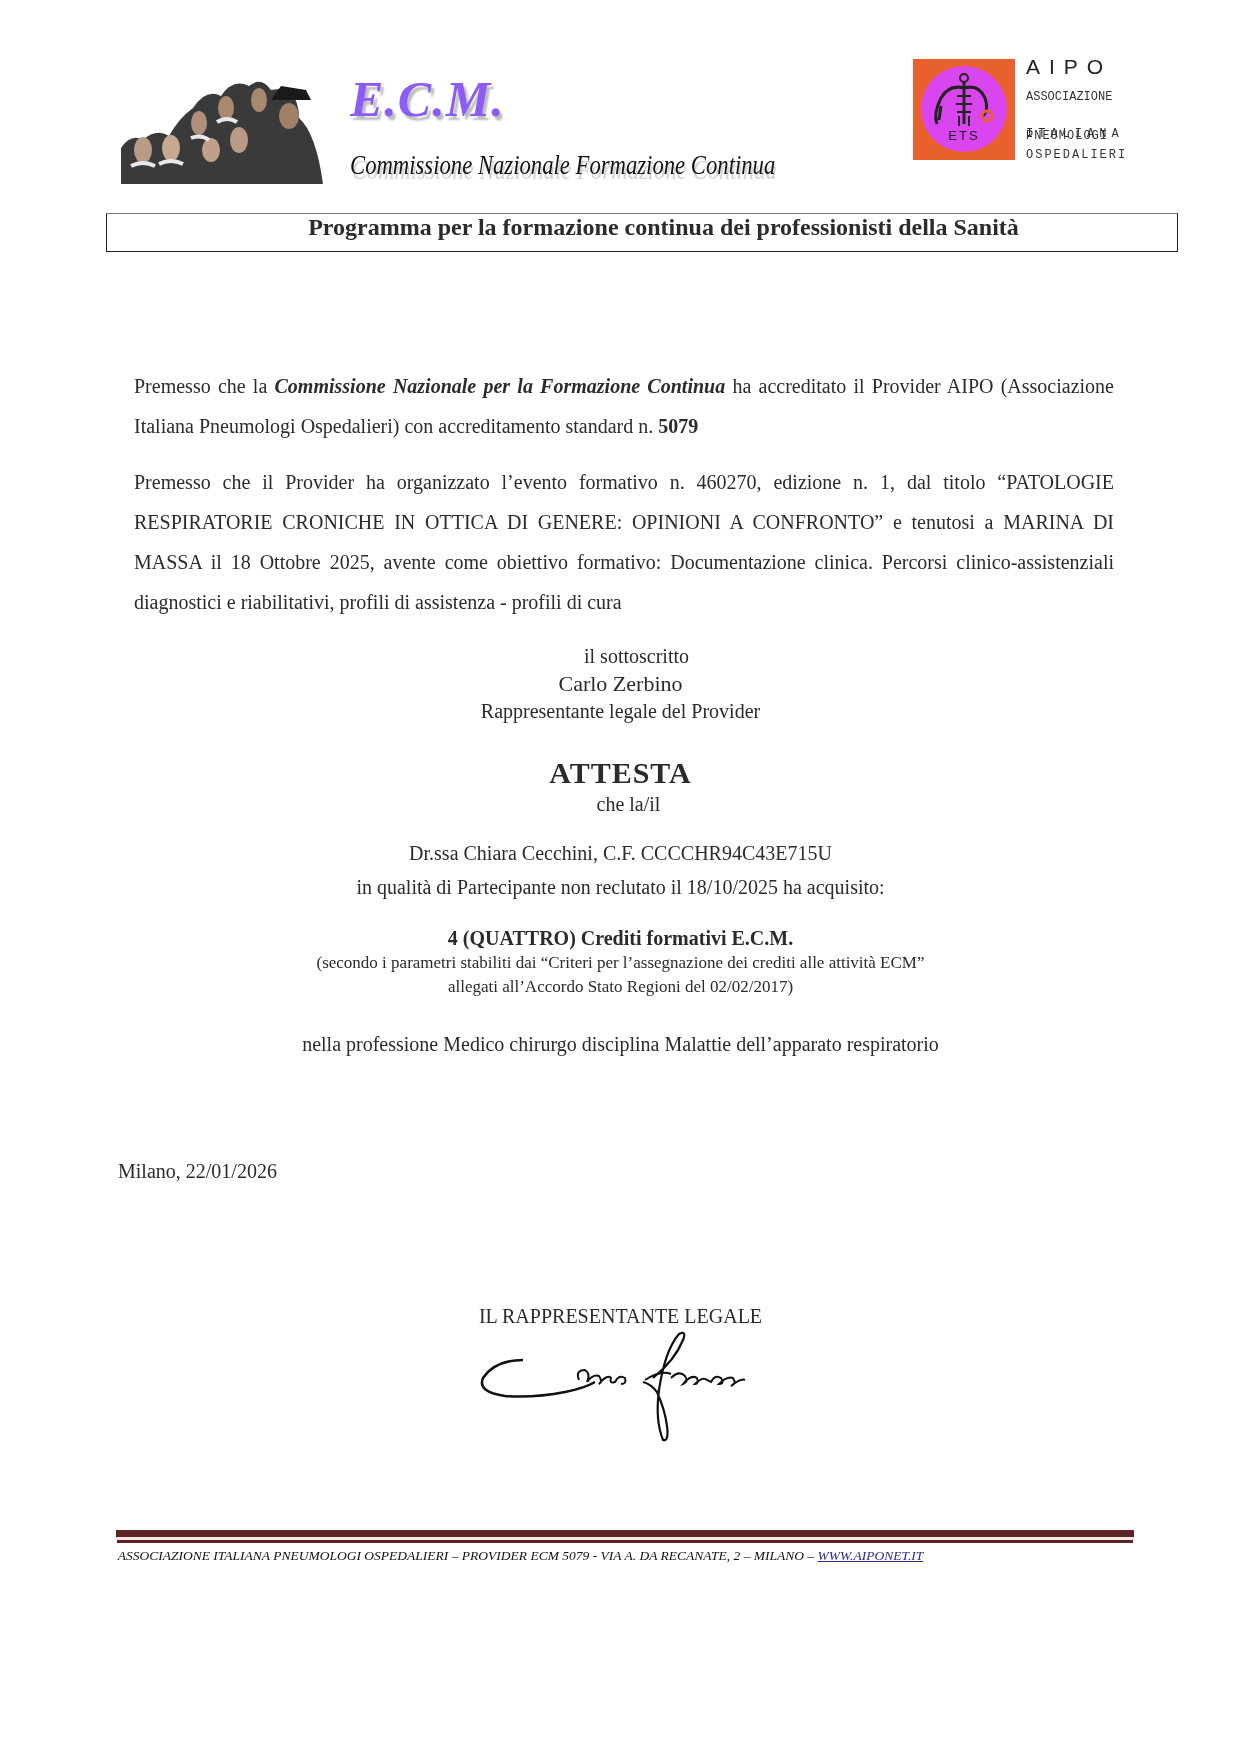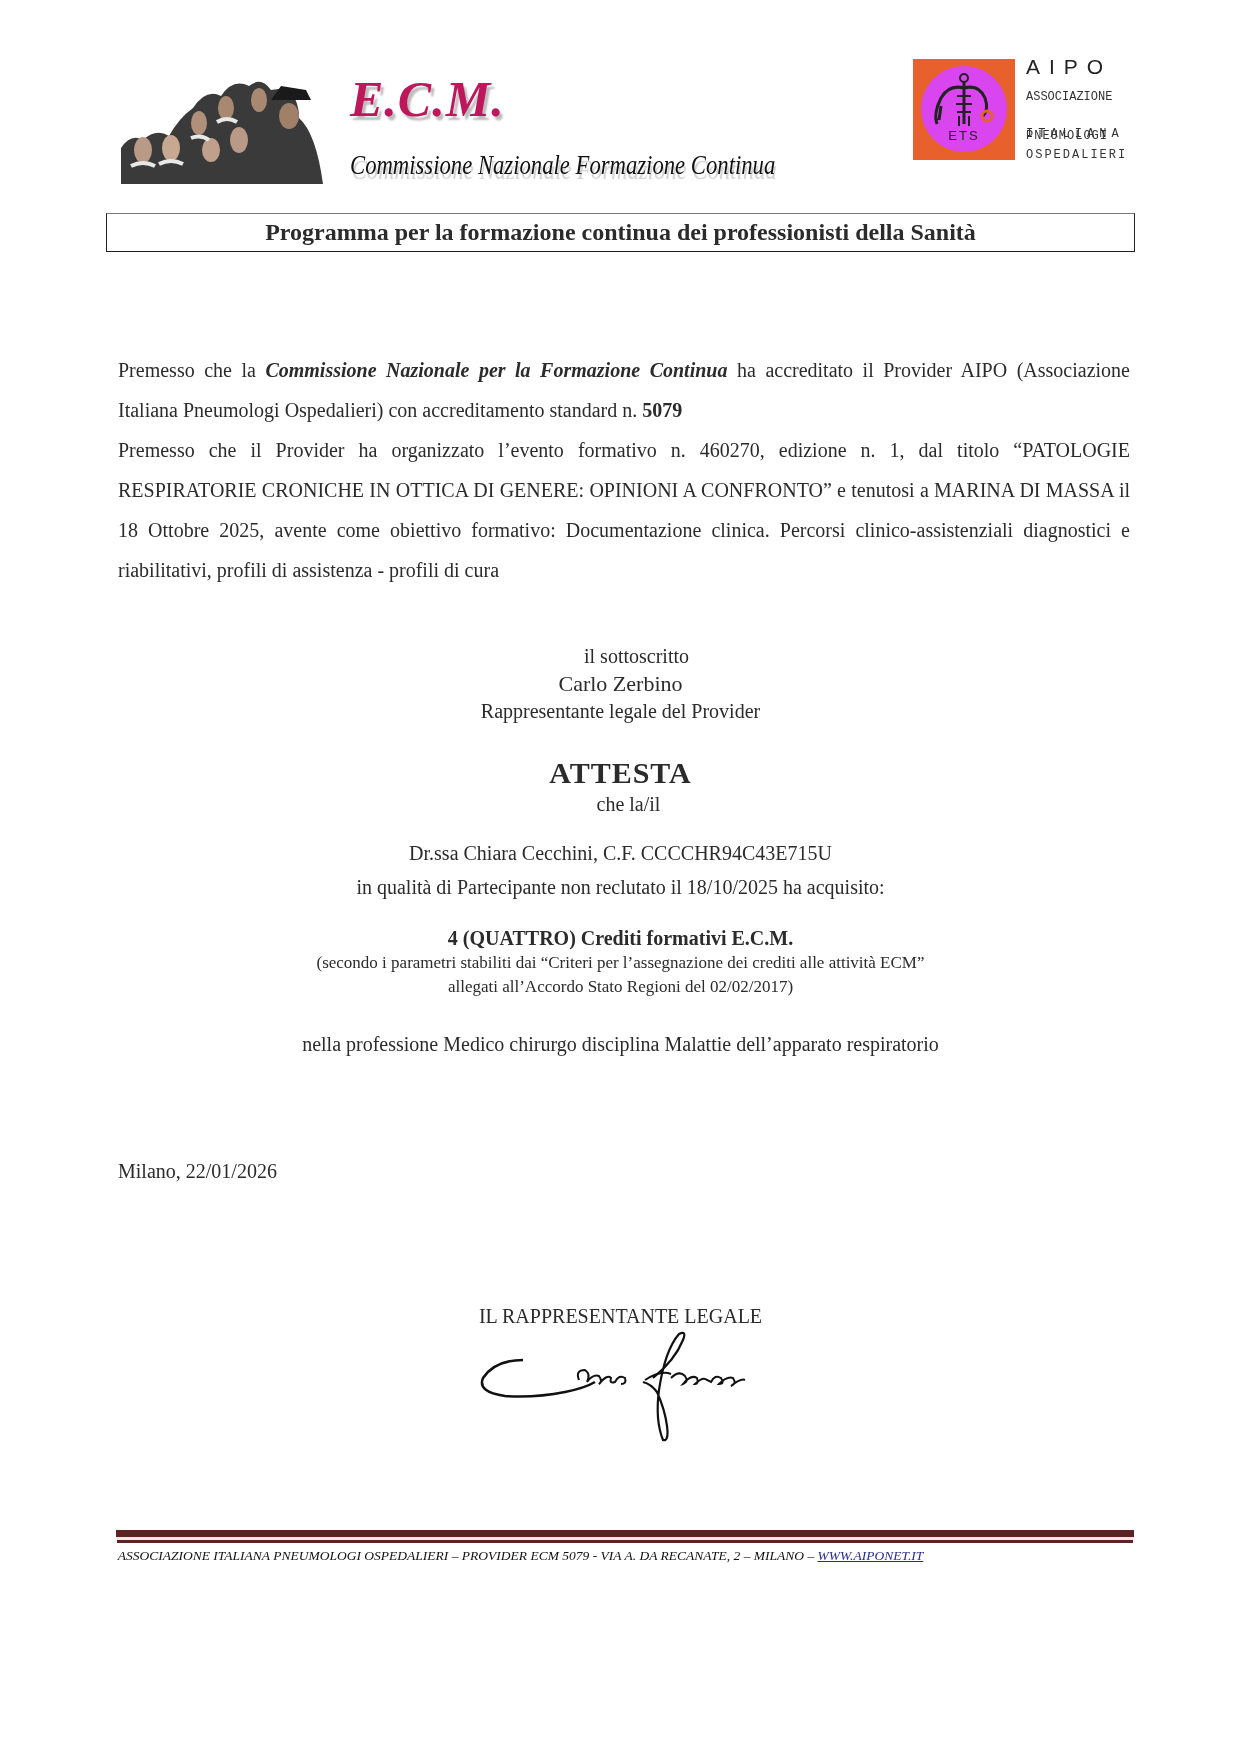--- a/index.html
+++ b/index.html
@@ -3,48 +3,48 @@
 <meta charset="utf-8">
 <style>
   html, body { margin: 0; padding: 0; background: #ffffff; }
   body { width: 1241px; height: 1755px; position: relative; overflow: hidden;
          font-family: "Liberation Serif", "DejaVu Serif", serif; color: #2b2b2b; }
   .abs { position: absolute; }
 
   
   #ecm-img { left: 121px; top: 78px; width: 202px; height: 106px; }
   #ecm-title { left: 350px; top: 70px; font-size: 50px; font-style: italic; font-weight: bold;
-               color: #be185d; letter-spacing: 1px; text-shadow: 3px 4px 2px #bdbdbd; }
+               color: #8b5cf6; letter-spacing: 1px; text-shadow: 3px 4px 2px #bdbdbd; }
   #ecm-sub { left: 350px; top: 150px; font-size: 27px; font-style: italic; color: #111;
              transform: scaleX(0.84); transform-origin: left top; white-space: nowrap;
              text-shadow: 2px 5px 1px #cfcfcf; }
 
   
   #aipo-box { left: 913px; top: 59px; width: 102px; height: 101px; background: #e8612c; }
   #aipo-circle { position: absolute; left: 8px; top: 7px; width: 86px; height: 86px;
                  border-radius: 50%; background: #d946ef; }
   #aipo-ets { position: absolute; left: 0; width: 100%; top: 62px; text-align: center;
               font-family: "Liberation Sans", sans-serif; font-size: 13px; letter-spacing: 2px; color: #222; }
   #aipo-name { left: 1026px; top: 55px; font-family: "Liberation Sans", sans-serif; font-size: 21px;
                letter-spacing: 9px; color: #222; }
   .aipo-line { left: 1026px; font-family: Liberation Mono, monospace; font-size: 12px; color: #333; }
   #aipo-l1 { top: 90px; letter-spacing: 0px; }
   #aipo-l2 { top: 127px; letter-spacing: 5px; }
   #aipo-l3 { top: 129px; letter-spacing: 1px; }
   #aipo-l4 { top: 148px; letter-spacing: 2px; }
 
   
   #title-box { left: 106px; top: 213px; width: 1027px; height: 37px; border: 1px solid #222;
-               border-top-color: #777; display: flex; align-items: center; justify-content: center; }
+               border-top-color: #777; display: flex; justify-content: center; padding-left: 43px; }
   #title-text { font-size: 24px; font-weight: bold; color: #2b2b2b; }
 
   
   #para { left: 118px; top: 350px; width: 1012px; font-size: 20px; line-height: 40px;
           text-align: justify; color: #2b2b2b; }
-  #para p { margin: 0; text-align: justify; text-align-last: left; }
+  #para p { margin: 16px; text-align: justify; text-align-last: left; }
 
   
   .center { left: 0; width: 1241px; text-align: center; }
   #sottoscritto { top: 645px; font-size: 20px; padding-left: 16px; }
   #signer-name { top: 671px; font-size: 22px; }
   #signer-role { top: 700px; font-size: 20px; }
   #attesta { top: 756px; font-size: 30px; font-weight: bold; letter-spacing: 1px; }
   #che { top: 793px; font-size: 20px; padding-left: 8px; }
   #participant { top: 842px; font-size: 20px; }
   #qualita { top: 876px; font-size: 20px; }

